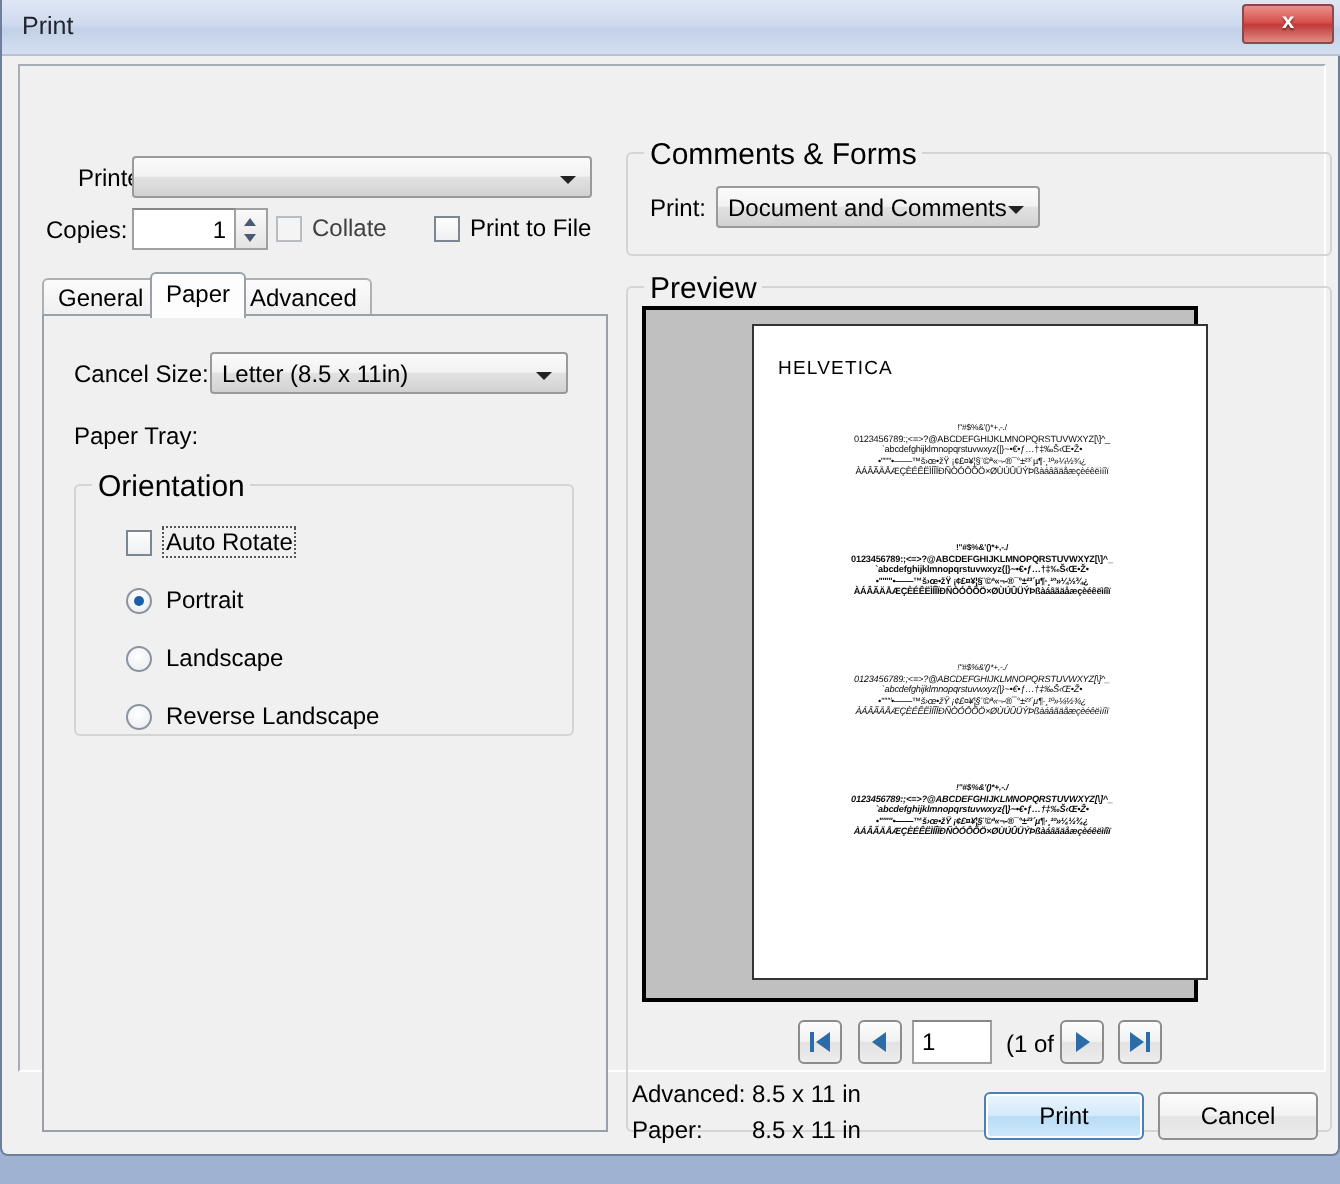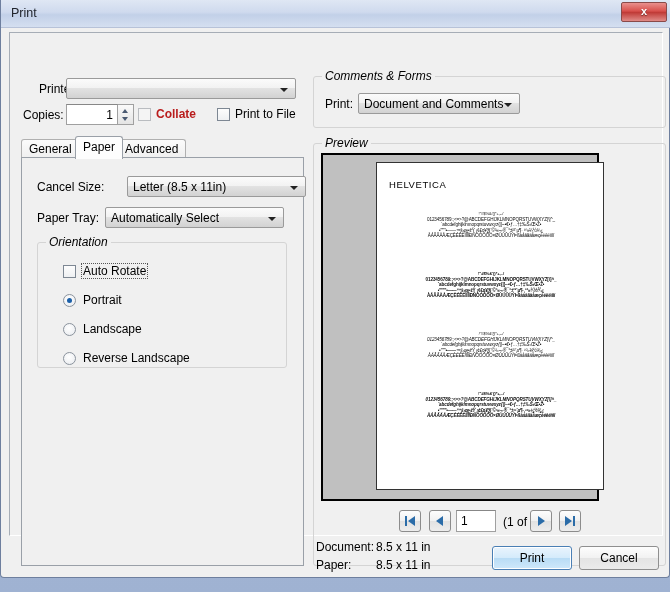--- a/index.html
+++ b/index.html
@@ -135,36 +135,35 @@
     border: 1px solid #8b939d;
     background: radial-gradient(circle at 45% 38%, #ffffff 0%, #eef0f3 70%, #dfe2e6 100%);
     cursor: pointer;
   }
   .rb .dot {
     position: absolute; left: 3px; top: 3px;
     width: 5px; height: 5px; border-radius: 50%;
     background: #1b5fa8;
   }
   .caption { position: absolute; font-size: 12px; white-space: nowrap; }
-  .caption.disabled { color: #b91c1c; font-weight: bold; }
+  .caption.disabled { color: #404040; }
   .dotted { border: 1px dotted #555; padding: 0 1px; }
 
   
   .group {
     position: absolute;
     border: 1px solid #d4d4d4;
     border-radius: 3px;
   }
   .group > .gtitle {
     position: absolute;
     top: -8px; left: 8px;
     background: #f0f0f0;
     padding: 0 3px;
-    font-size: 12px;
-    font-style: italic;
+    font-size: 15px;
   }
 
   
   #tabstrip { position: absolute; left: 11px; top: 103px; height: 22px; }
   .tab {
     position: absolute; top: 3px; height: 33px;
     background: linear-gradient(180deg,#fbfbfb,#e6e6e6);
     border: 1px solid #b0b0b0;
     border-bottom: none;
     border-radius: 3px 3px 0 0;
@@ -290,30 +289,26 @@
 
     <div id="tabstrip">
       <div class="tab" style="left:0px;">General</div>
       <div class="tab active" style="left:54px;">Paper</div>
       <div class="tab" style="left:96px;">Advanced</div>
     </div>
 
     <div id="tabpanel">
 
       <div class="lbl" style="left:15px; top:22px;">Cancel Size:</div>
-      <div class="combo" style="left:83px; top:18px; width:179px;margin-left:22px;">
+      <div class="combo" style="left:83px; top:18px; width:179px;">
         <span class="ctext">Letter (8.5 x 11in)</span>
         <span class="arrow"></span>
       </div>
 
       <div class="lbl" style="left:15px; top:53px;">Paper Tray:</div>
-      <div class="combo" style="left:83px; top:49px; width:179px;">
-        <span class="ctext">Automatically Select</span>
-        <span class="arrow"></span>
-      </div>
 
       <div class="group" style="left:15px; top:84px; width:250px; height:126px;">
         <span class="gtitle">Orientation</span>
 
         <div class="cb" style="left:25px; top:22px;"></div>
         <div class="caption dotted" style="left:43px; top:20px;">Auto Rotate</div>
 
         <div class="rb" style="left:25px; top:51px;">
           <span class="dot"></span>
         </div>
@@ -397,21 +392,21 @@
           <polygon points="4,2 4,12 11,7" fill="#2b6ca8"></polygon>
         </svg>
       </div>
       <div class="navbtn" style="left:245px; top:366px;">
         <svg width="14" height="14" viewBox="0 0 14 14">
           <polygon points="2,2 2,12 9,7" fill="#2b6ca8"></polygon>
           <rect x="10" y="2" width="2" height="10" fill="#2b6ca8"></rect>
         </svg>
       </div>
 
-      <div class="sizelbl" style="left:2px; top:396px;">Document:</div>
+      <div class="sizelbl" style="left:2px; top:396px;">Advanced:</div>
       <div class="sizelbl" style="left:62px; top:396px;">8.5 x 11 in</div>
       <div class="sizelbl" style="left:2px; top:414px;">Paper:</div>
       <div class="sizelbl" style="left:62px; top:414px;">8.5 x 11 in</div>
     </div>
 
   </div>
 
   <div class="btn default" style="left:491px; top:546px; width:80px;">Print</div>
   <div class="btn" style="left:578px; top:546px; width:80px;">Cancel</div>
 

